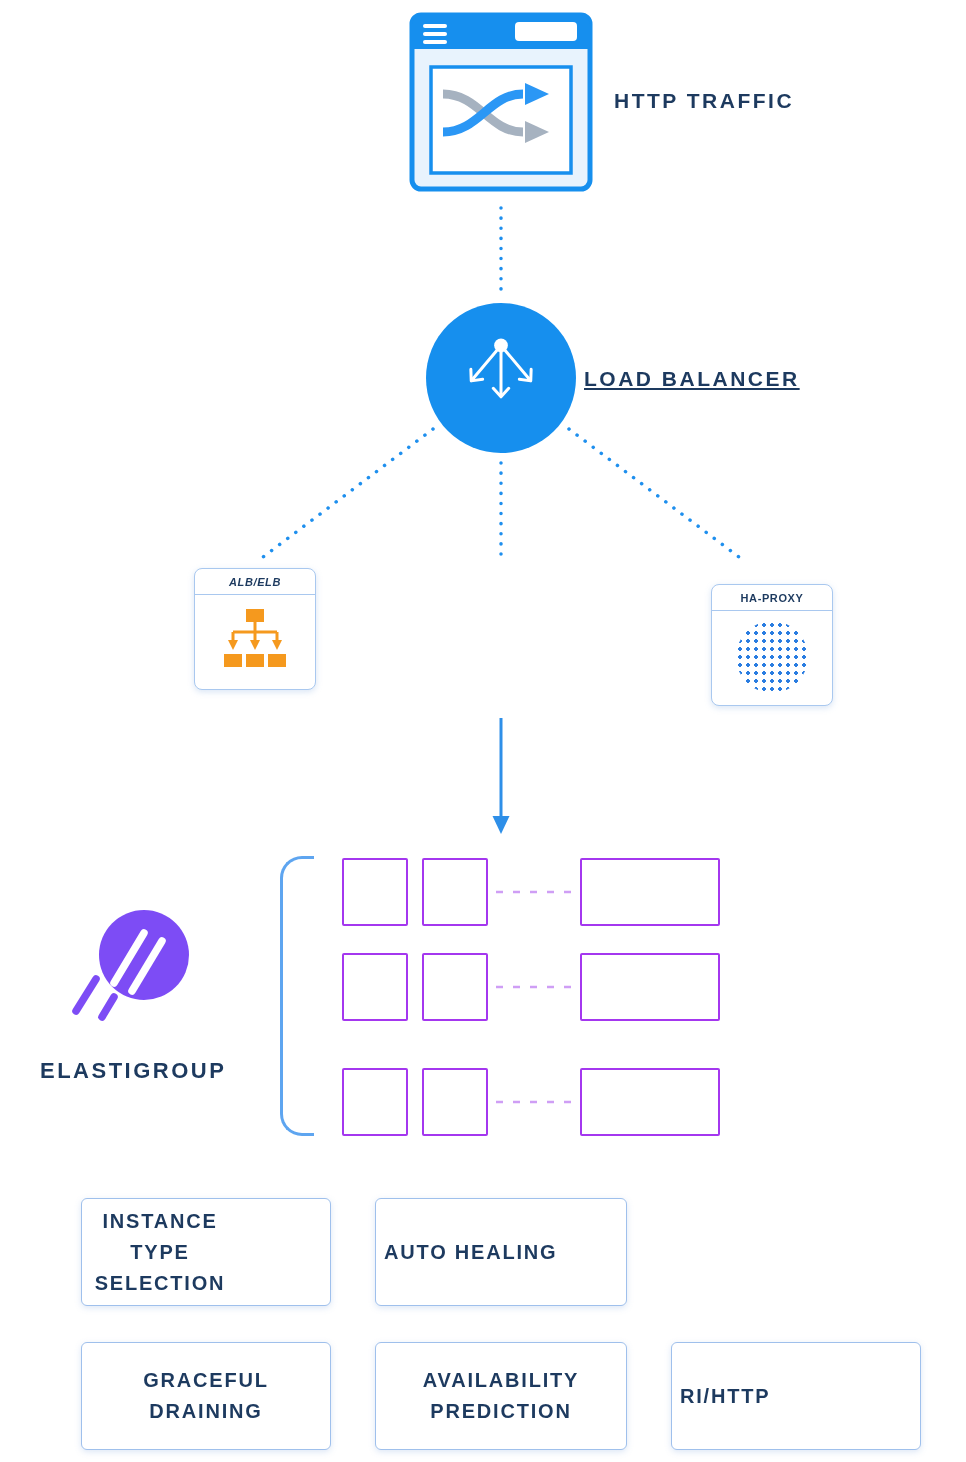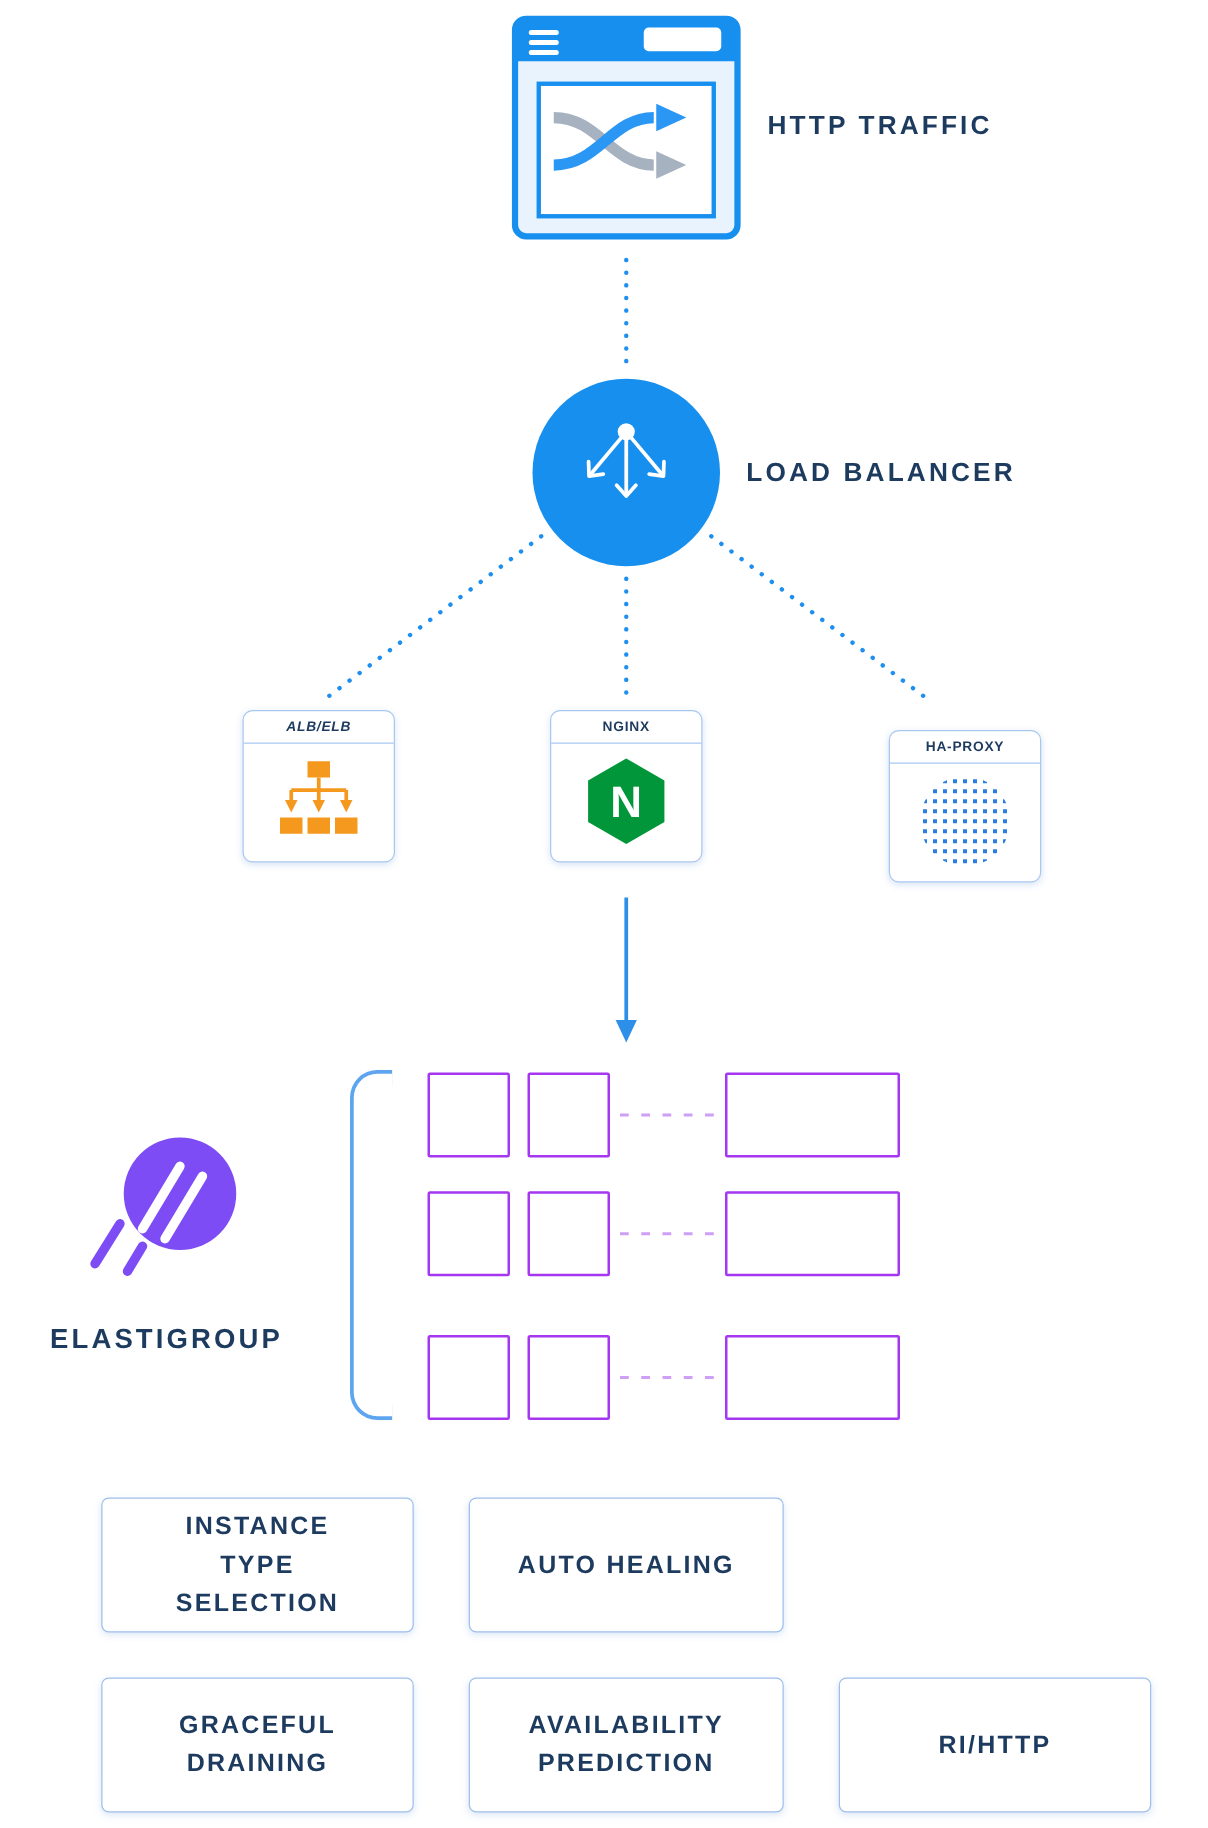--- a/index.html
+++ b/index.html
@@ -57,21 +57,21 @@
 
   .ibox {
     position:absolute; z-index:2; background:#ffffff;
     border:2.5px solid #a437ef; border-radius:2px; box-sizing:border-box;
   }
 
   .feature {
     position:absolute; z-index:2; height:108px;
     background:#ffffff; border:1.5px solid #9fc0ec; border-radius:6px;
     box-shadow:0 2px 6px rgba(120,160,220,0.25);
-    display:flex; align-items:center; justify-content:center; text-align:center;
+    display:flex; align-items:center; text-align:center;
     font-weight:bold; font-size:20px; letter-spacing:1.8px; color:#1d3a5f;
     line-height:1.55; box-sizing:border-box; padding:0 8px;
   }
   .feature .narrow { max-width:140px; }
 </style>
 </head>
 <body>
 
 <div class="canvas">
 
@@ -114,21 +114,21 @@
           <line x1="50" y1="26" x2="50" y2="70"></line>
           <polyline points="41,62 50,72 59,62"></polyline>
         </g>
         <g transform="rotate(-40 50 18)">
           <line x1="50" y1="26" x2="50" y2="70"></line>
           <polyline points="41,62 50,72 59,62"></polyline>
         </g>
       </g>
     </svg>
   </div>
-  <div class="big-label" style="left:573px; top:367px;">LOAD BALANCER</div>
+  <div class="big-label" style="left:560px; top:367px;text-decoration:underline;">LOAD BALANCER</div>
 
   <div class="node" style="left:170px; top:568px;font-style:italic;">
     <div class="node-header">ALB/ELB</div>
     <div class="node-body">
       <svg width="84" height="68" viewBox="0 0 84 68">
         <rect x="33" y="2" width="18" height="13" fill="#f5991e"></rect>
         <g stroke="#f5991e" stroke-width="3" fill="none">
           <line x1="42" y1="15" x2="42" y2="25"></line>
           <line x1="20" y1="25" x2="64" y2="25"></line>
           <line x1="20" y1="25" x2="20" y2="34"></line>
@@ -138,29 +138,20 @@
         <polygon points="20,43 15,33 25,33" fill="#f5991e"></polygon>
         <polygon points="42,43 37,33 47,33" fill="#f5991e"></polygon>
         <polygon points="64,43 59,33 69,33" fill="#f5991e"></polygon>
         <rect x="11" y="47" width="18" height="13" fill="#f5991e"></rect>
         <rect x="33" y="47" width="18" height="13" fill="#f5991e"></rect>
         <rect x="55" y="47" width="18" height="13" fill="#f5991e"></rect>
       </svg>
     </div>
   </div>
 
-  <div class="node" style="left:416px; top:568px;">
-    <div class="node-header">NGINX</div>
-    <div class="node-body">
-      <svg width="74" height="76" viewBox="0 0 80 82">
-        <polygon points="40,4 73,23 73,59 40,78 7,59 7,23" fill="#009639"></polygon>
-        <text x="40" y="55" font-size="38" font-weight="bold" fill="#ffffff" text-anchor="middle" font-family="Liberation Sans, sans-serif">N</text>
-      </svg>
-    </div>
-  </div>
 
   <div class="node" style="left:687px; top:584px;">
     <div class="node-header">HA-PROXY</div>
     <div class="node-body">
       <div class="haproxy-sphere"></div>
     </div>
   </div>
 
   <div class="brace"></div>
 

